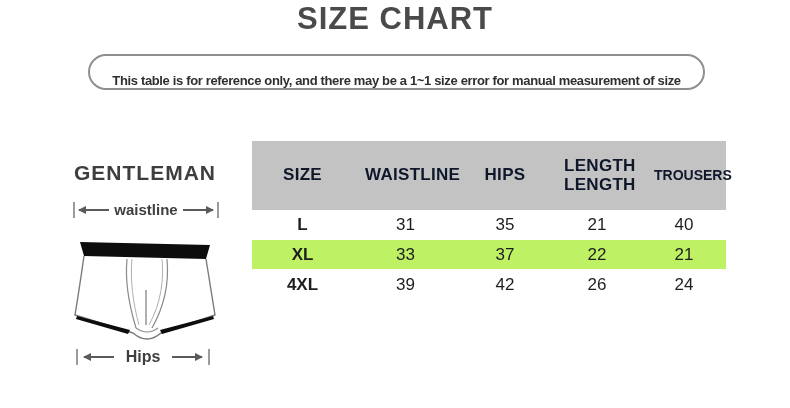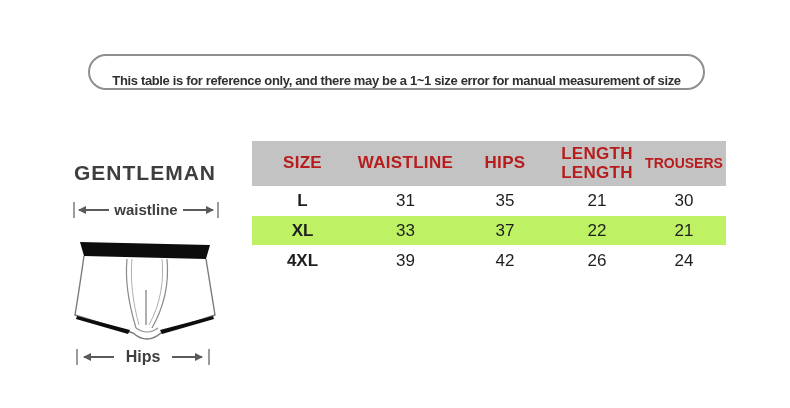--- a/index.html
+++ b/index.html
@@ -49,36 +49,37 @@
 
   .diagram { position:absolute; left:72px; top:235px; width:146px; height:112px; }
 
   
   .size-table {
     position:absolute; left:252px; top:141px; width:474px;
     border-collapse:collapse; table-layout:fixed;
   }
   .size-table th {
     background:#c3c3c3; height:45px; font-size:17px; font-weight:bold;
-    color:#b91c1c; text-align:center; vertical-align:middle; padding:0;
+    color:#0f172a; text-align:center; vertical-align:middle; padding:12px;
     line-height:1.1; letter-spacing:0.3px;
   }
   .size-table th.small-header { font-size:14px; letter-spacing:0;margin-left:40px; }
   .size-table td {
     height:29px; font-size:17px; color:#1e1e1e; text-align:center;
     vertical-align:middle; padding:0;
   }
   .size-table td.size-cell { font-weight:bold; }
   .size-table tr.stripe td { background:#bef264; border-top:1.5px solid #fff; border-bottom:1.5px solid #fff; }
 </style>
 </head>
 <body>
 
 <div class="canvas">
 
+  <div class="page-title">SIZE CHART</div>
 
   <div class="notice-pill">
     <span>This table is for reference only, and there may be a 1~1 size error for manual measurement of size</span>
   </div>
 
   <div class="gentleman-heading">GENTLEMAN</div>
 
   <div class="measure waistline">
     <span class="tick"></span>
     <span class="m-line to-left"></span>
@@ -130,21 +131,21 @@
         <th>LENGTH LENGTH</th>
         <th class="small-header">TROUSERS</th>
       </tr>
     </thead>
     <tbody>
       <tr>
         <td class="size-cell">L</td>
         <td>31</td>
         <td>35</td>
         <td>21</td>
-        <td>30</td>
+        <td>40</td>
       </tr>
       <tr class="stripe">
         <td class="size-cell">XL</td>
         <td>33</td>
         <td>37</td>
         <td>22</td>
         <td>21</td>
       </tr>
       <tr>
         <td class="size-cell">4XL</td>

